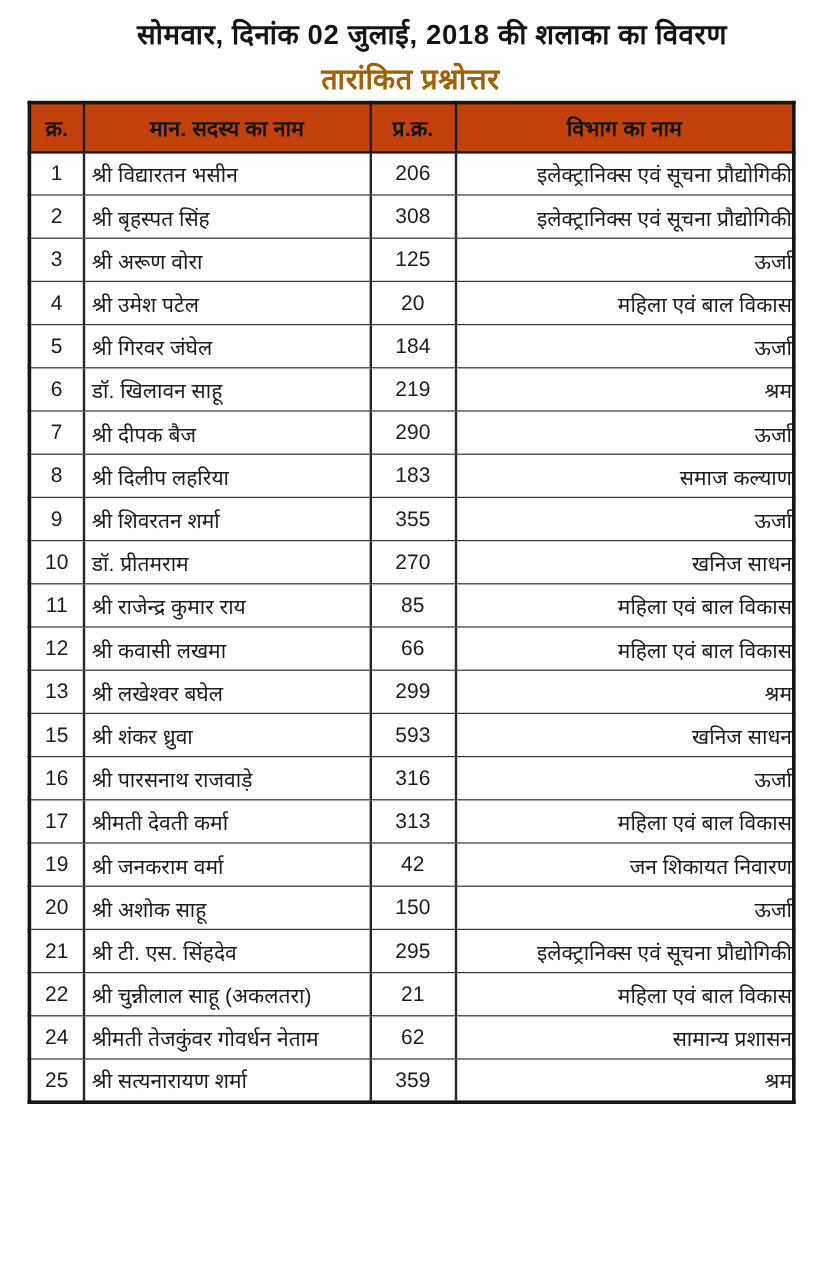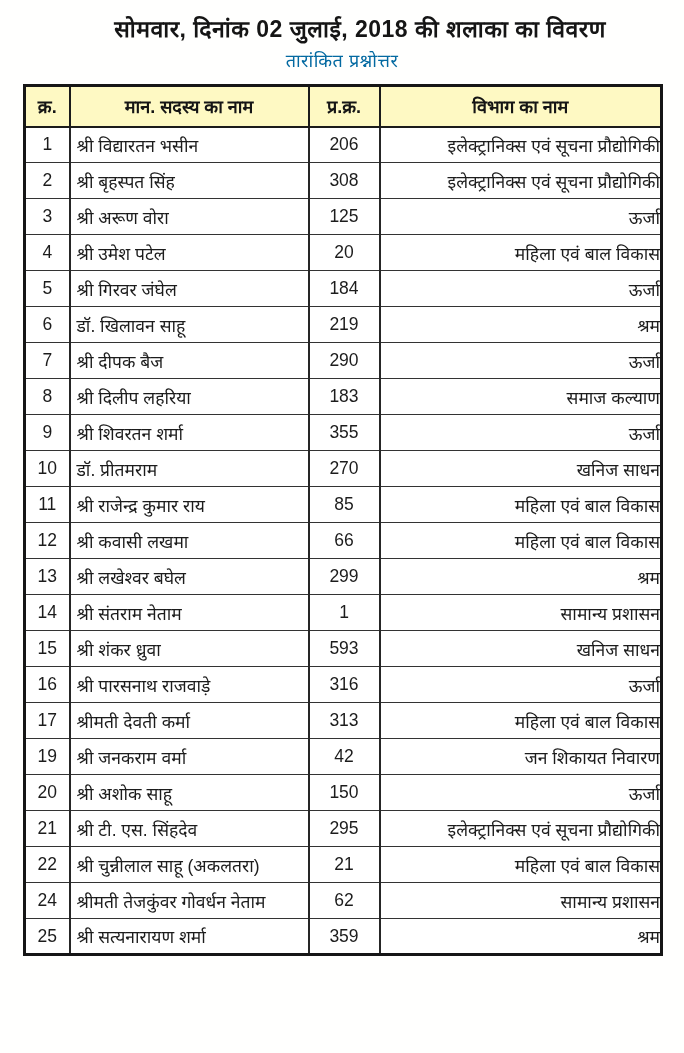--- a/index.html
+++ b/index.html
@@ -28,24 +28,24 @@
     letter-spacing: 0.5px;
     color: #151515;
     padding-left: 36px;
   }
   .subtitle {
     position: absolute;
     top: 48px;
     left: 0;
     width: 100%;
     text-align: center;
-    font-size: 18px;
-    font-weight: normal;
+    font-size: 24px;
+    font-weight: bold;
     letter-spacing: 0.5px;
-    color: #0369a1;
+    color: #a16207;
   }
   table.doc-table {
     position: absolute;
     left: 23px;
     top: 84px;
     width: 637px;
     border-collapse: collapse;
     table-layout: fixed;
     border: 3px solid #161616;
   }
@@ -54,21 +54,21 @@
   table.doc-table col.c-qno  { width: 71px; }
   table.doc-table col.c-dept { width: 282px; }
   table.doc-table th {
     border: 2px solid #1b1b1b;
     height: 41px;
     font-size: 18px;
     font-weight: bold;
     text-align: center;
     vertical-align: middle;
     color: #151515;
-    background: #fef9c3;
+    background: #c2410c;
   }
   table.doc-table td {
     border-left: 2px solid #262626;
     border-right: 2px solid #262626;
     border-top: 1.6px solid #333333;
     border-bottom: 1.6px solid #333333;
     height: 36px;
     font-size: 17.5px;
     vertical-align: middle;
     color: #1c1c1c;
@@ -176,26 +176,20 @@
           <td class="td-qno">66</td>
           <td class="td-dept">महिला एवं बाल विकास</td>
         </tr>
         <tr>
           <td class="td-sno">13</td>
           <td class="td-name">श्री लखेश्वर बघेल</td>
           <td class="td-qno">299</td>
           <td class="td-dept">श्रम</td>
         </tr>
         <tr>
-          <td class="td-sno">14</td>
-          <td class="td-name">श्री संतराम नेताम</td>
-          <td class="td-qno">1</td>
-          <td class="td-dept">सामान्य प्रशासन</td>
-        </tr>
-        <tr>
           <td class="td-sno">15</td>
           <td class="td-name">श्री शंकर ध्रुवा</td>
           <td class="td-qno">593</td>
           <td class="td-dept">खनिज साधन</td>
         </tr>
         <tr>
           <td class="td-sno">16</td>
           <td class="td-name">श्री पारसनाथ राजवाड़े</td>
           <td class="td-qno">316</td>
           <td class="td-dept">ऊर्जा</td>

